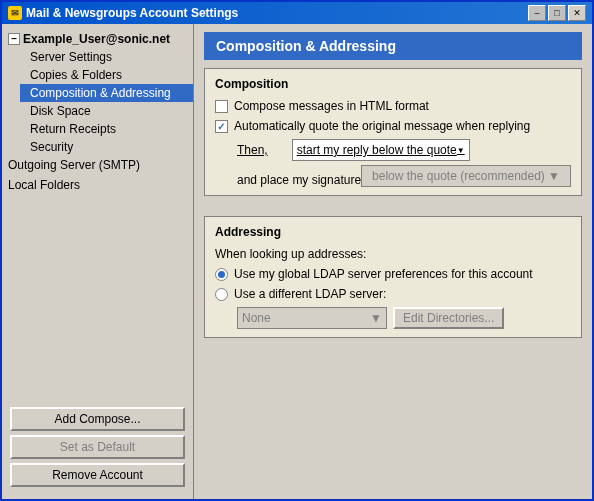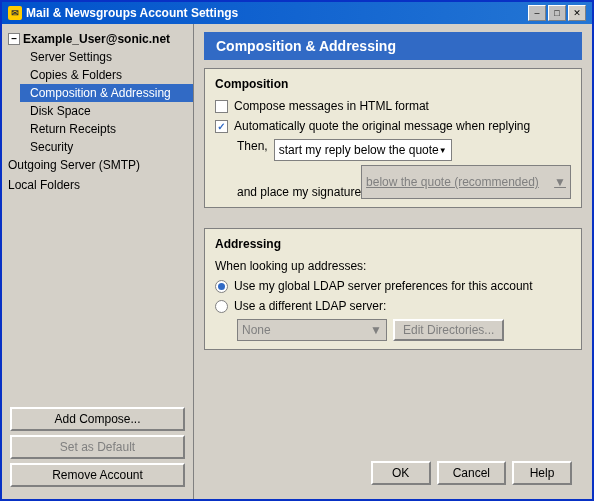--- a/index.html
+++ b/index.html
@@ -212,23 +212,25 @@
 
     .checkbox-input.checked::after {
       content: "✓";
       font-size: 10px;
       color: #316ac5;
       font-weight: bold;
     }
 
     .then-row {
       display: flex;
-      gap: 6px;
+      align-items: center;
+      gap: 24px;
       margin-left: 22px;
       margin-bottom: 4px;
+      text-decoration: underline;
     }
 
     .then-label {
       font-size: 12px;
     }
 
     .select-box {
       border: 1px solid #808080;
       background: white;
       padding: 2px 4px;
@@ -249,30 +251,29 @@
     .sig-row {
       display: flex;
       align-items: flex-end;
       gap: 0;
       margin-left: 22px;
     }
 
     .sig-select {
       border: 1px solid #808080;
       background: #d4d0c8;
-      padding: 2px 4px;
-      font-size: 12px;
-      height: 34px;
+      padding: 2px 10px;
+      font-size: 12px;
+      height: 22px;
       display: flex;
       align-items: center;
       justify-content: space-between;
       cursor: default;
       flex: 1;
       color: #808080;
-      text-decoration: underline;
     }
 
     
     .radio-row {
       display: flex;
       align-items: center;
       gap: 6px;
       margin-bottom: 6px;
     }
 
@@ -472,20 +473,15 @@
 
         <div class="ldap-row">
           <div class="none-select">
             <span>None</span>
             <span class="arrow">▼</span>
           </div>
           <button class="edit-dirs-btn" disabled="">Edit Directories...</button>
         </div>
       </div>
 
-      <div class="footer">
-        <button class="footer-btn">OK</button>
-        <button class="footer-btn">Cancel</button>
-        <button class="footer-btn">Help</button>
-      </div>
     </div>
   </div>
 </div>
 
 </body></html>

